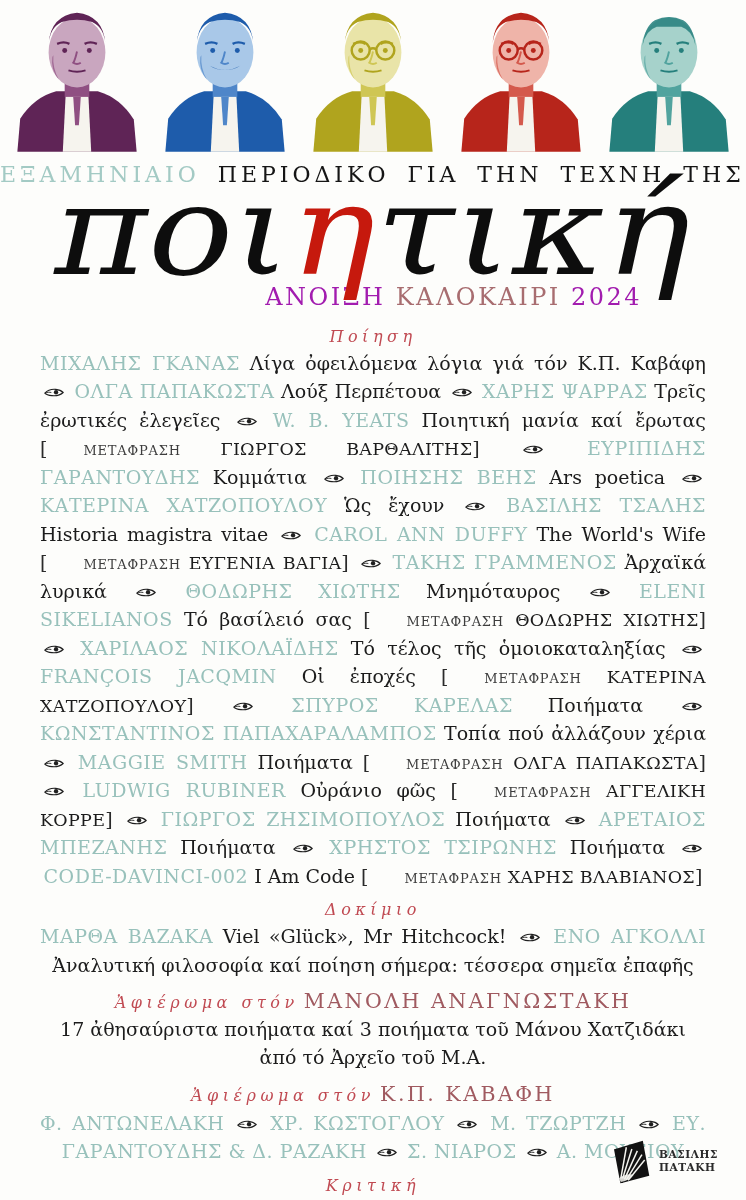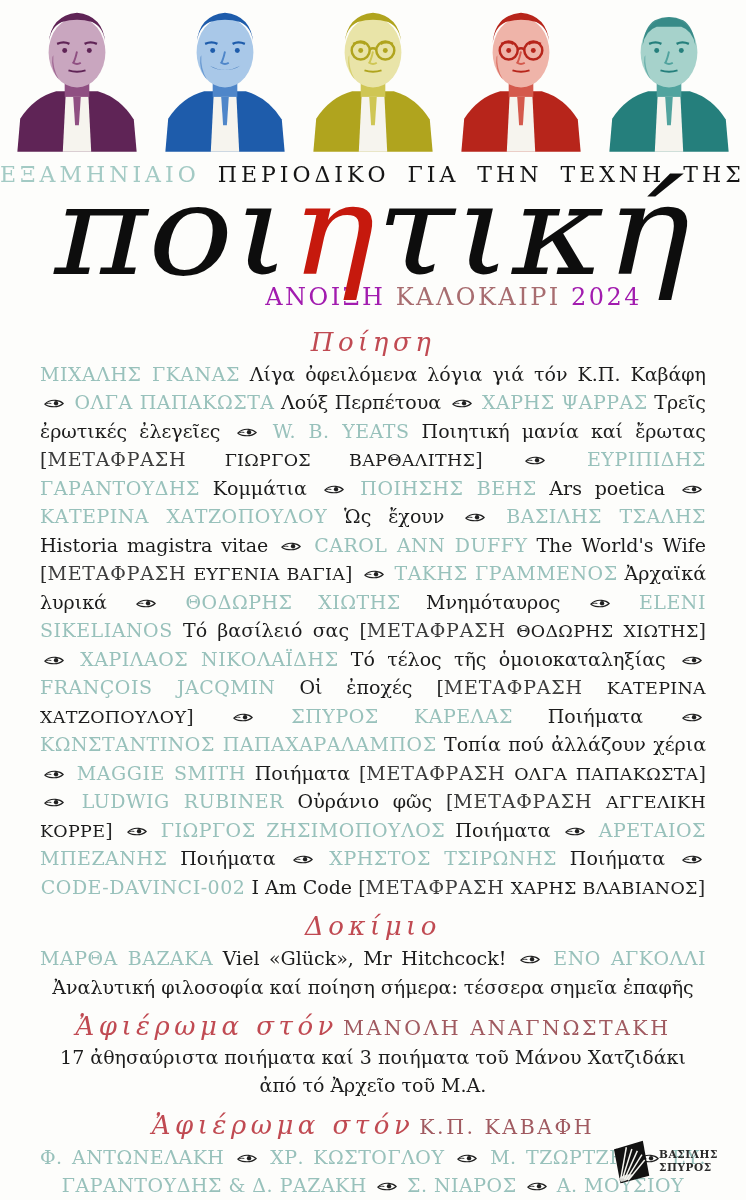--- a/index.html
+++ b/index.html
@@ -19,29 +19,29 @@
   .mag-title .t-black{color:#0d0d0d;}
   .mag-title .t-red{color:#c6190d;}
   .season{text-align:right;padding-right:104px;font-size:24px;letter-spacing:2.5px;
           margin-top:-6px;white-space:nowrap;}
   .season .t-black{color:#a21caf;}
   .season .t-maroon{color:#a86d70;}
   
   .toc{padding:6px 40px 0 40px;}
   .toc-section{margin-top:9px;}
   .sec-head{text-align:center;margin:10px 0 3px 0;white-space:nowrap;}
-  .h-red{color:#c04a52;font-style:italic;letter-spacing:4.5px;font-size:26px;}
+  .h-red{color:#c04a52;font-style:italic;letter-spacing:4.5px;font-size:16px;}
   .h-maroon{color:#a05a60;letter-spacing:2.5px;font-size:20.5px;}
   .sec-body{font-size:19px;line-height:1.5;text-align:justify;text-align-last:center;}
   .sec-note{font-size:19px;line-height:1.45;text-align:center;}
   .editor-line{font-size:16.5px;text-align:center;margin:1px 0 2px 0;letter-spacing:0.5px;}
   .t-name{color:#98c1bb;letter-spacing:0.5px;}
   .t-work{color:#1c1c1c;}
   .t-bracket{color:#2a2a2a;}
-  .meta-label{font-size:19px;color:#3d3d3d;letter-spacing:0.8px;}
+  .meta-label{font-size:13px;color:#3d3d3d;letter-spacing:0.8px;margin-left:36px;}
   .meta-label.teal{color:#98c1bb;}
   .t-transname{color:#1c1c1c;font-size:17.5px;letter-spacing:0.3px;}
   .eye{width:20px;height:9px;margin:0 4px;vertical-align:1px;}
   .publisher{position:absolute;right:28px;bottom:16px;display:flex;align-items:center;gap:7px;}
   .publisher .pub-text{font-size:10.5px;font-weight:bold;color:#2a2a2a;letter-spacing:0.6px;
                        line-height:1.25;}
 </style>
 </head>
 <body>
 
@@ -282,17 +282,17 @@
         <path d="M14,44 L20,10"></path>
           <path d="M16,44 L26,12"></path>
           <path d="M18,45 L32,14"></path>
         <path d="M20,45.5 L37,18"></path>
           <path d="M22,46 L40,24"></path>
       </g>
       <path d="M12,44 Q20,38 28,40 Q24,46 14,48 Z" fill="#f5f5f0" opacity="0.85"></path>
     </svg>
     <div class="pub-text">
       <div>ΒΑΣΙΛΗΣ</div>
-      <div>ΣΠΥΡΟΣ</div>
+      <div>ΠΑΤΑΚΗ</div>
     </div>
   </div>
 
 </div>
 
 </body></html>

